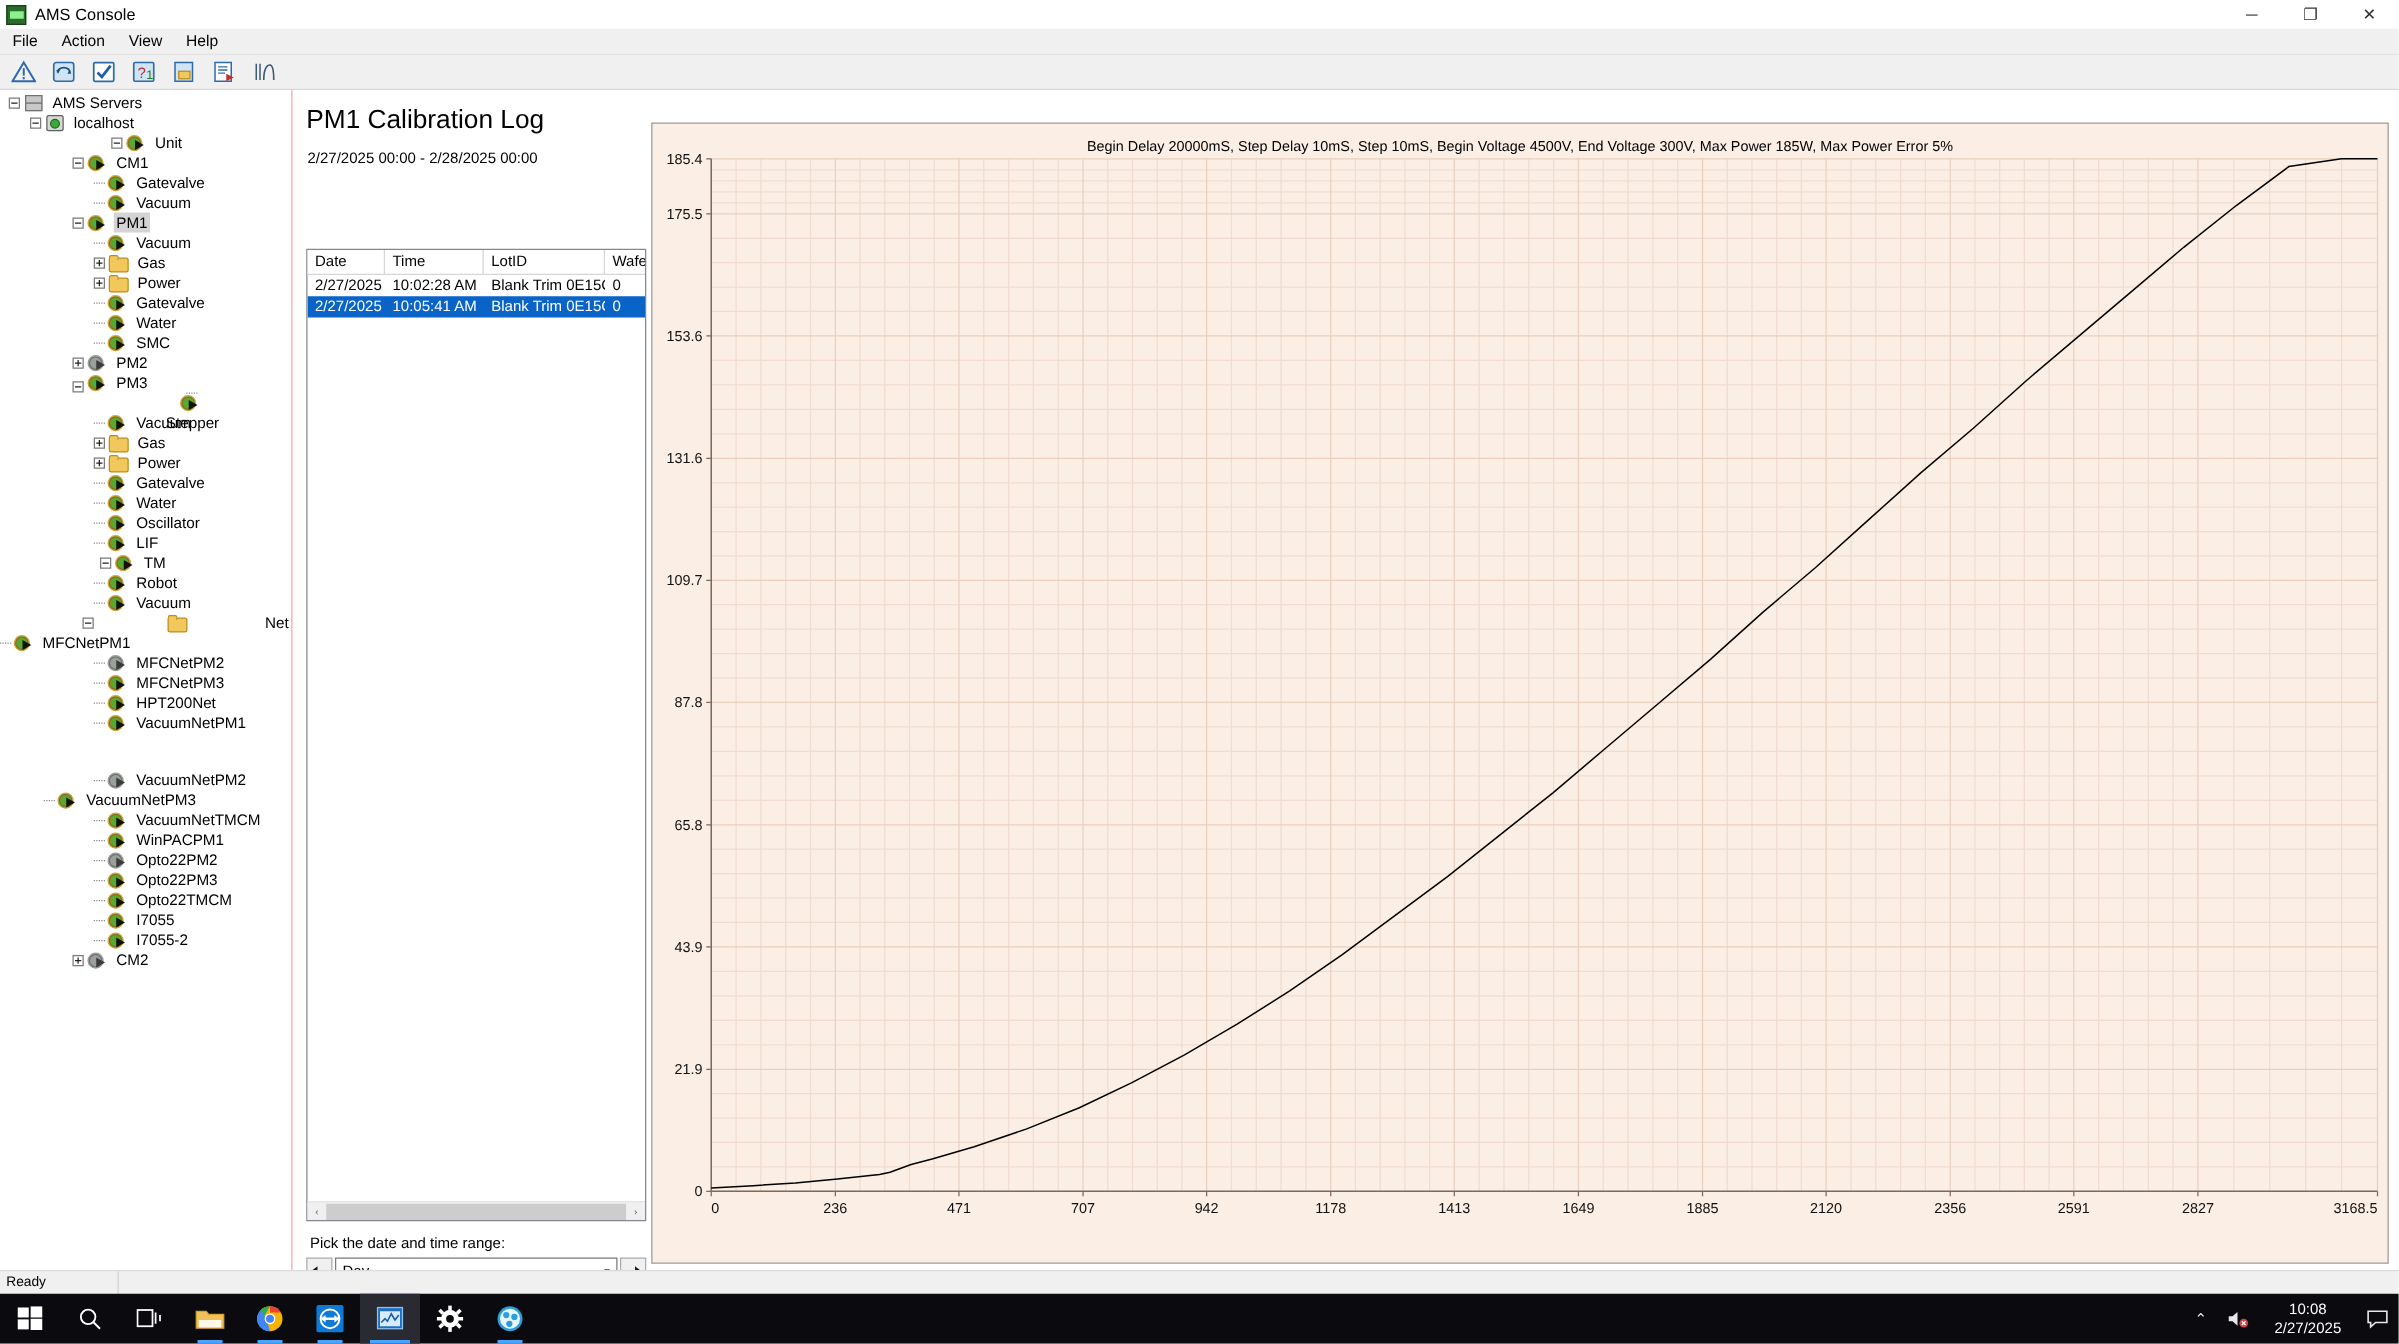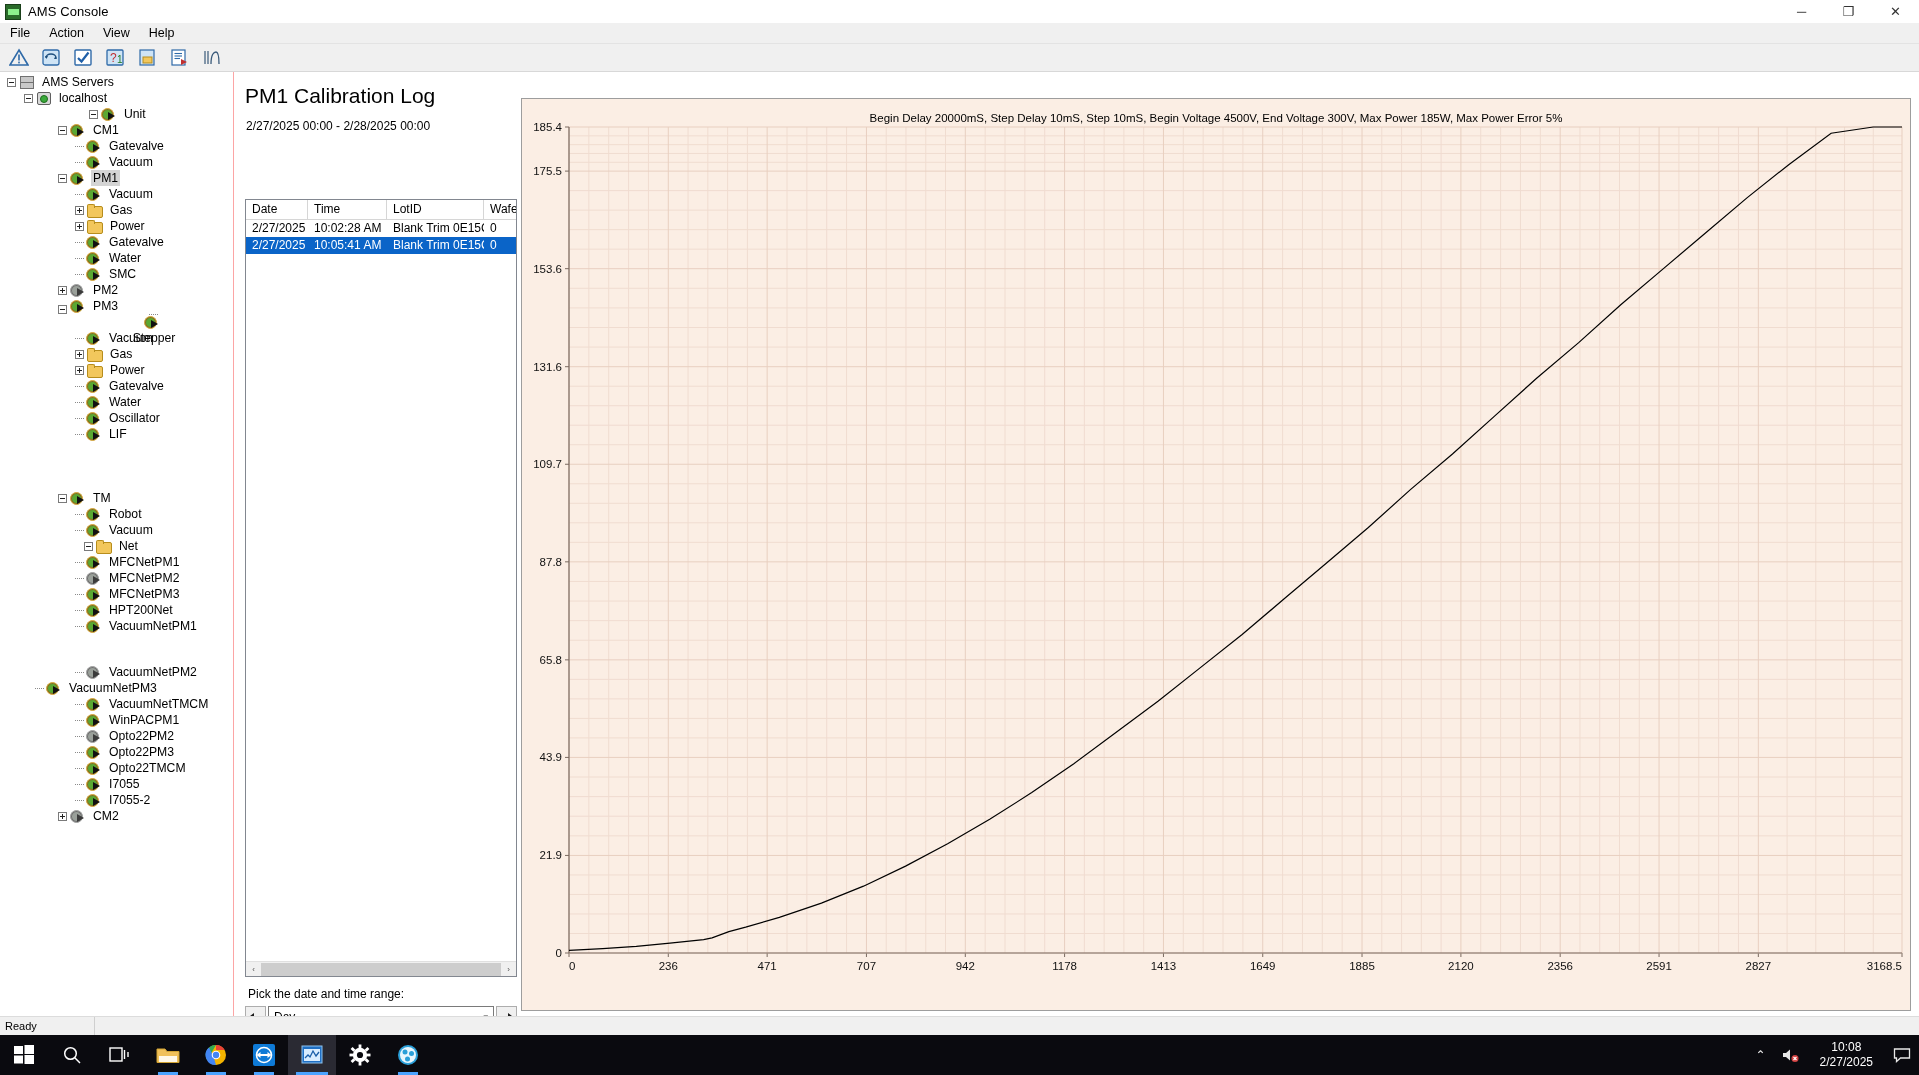--- a/index.html
+++ b/index.html
@@ -495,41 +495,41 @@
       <div class="trow" style="padding-left: 75px;">
         <div class="tdots"></div>
         <div class="ticon ico-srv"></div>
         <span class="tlabel">Oscillator</span>
       </div>
       <div class="trow" style="padding-left: 75px;">
         <div class="tdots"></div>
         <div class="ticon ico-srv"></div>
         <span class="tlabel">LIF</span>
       </div>
-      <div class="trow" style="padding-left: 58px; margin-top: 48px;">
+      <div class="trow" style="padding-left: 80px;">
         <div class="expander"></div>
         <div class="ticon ico-srv"></div>
         <span class="tlabel">TM</span>
       </div>
       <div class="trow" style="padding-left: 75px;">
         <div class="tdots"></div>
         <div class="ticon ico-srv"></div>
         <span class="tlabel">Robot</span>
       </div>
       <div class="trow" style="padding-left: 75px;">
         <div class="tdots"></div>
         <div class="ticon ico-srv"></div>
         <span class="tlabel">Vacuum</span>
       </div>
-      <div class="trow" style="padding-left: 84px;">
+      <div class="trow" style="padding-left: 66px; justify-content: space-between;">
         <div class="expander"></div>
         <div class="ticon ico-folder"></div>
         <span class="tlabel">Net</span>
       </div>
-      <div class="trow" style="padding-left: 75px;">
+      <div class="trow" style="">
         <div class="tdots"></div>
         <div class="ticon ico-srv"></div>
         <span class="tlabel">MFCNetPM1</span>
       </div>
       <div class="trow" style="padding-left: 75px;">
         <div class="tdots"></div>
         <div class="ticon ico-srv off"></div>
         <span class="tlabel">MFCNetPM2</span>
       </div>
       <div class="trow" style="padding-left: 75px;">

